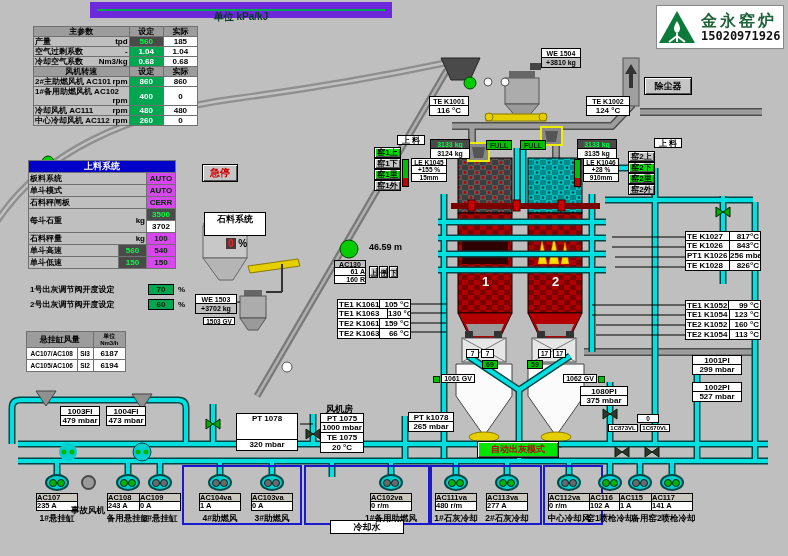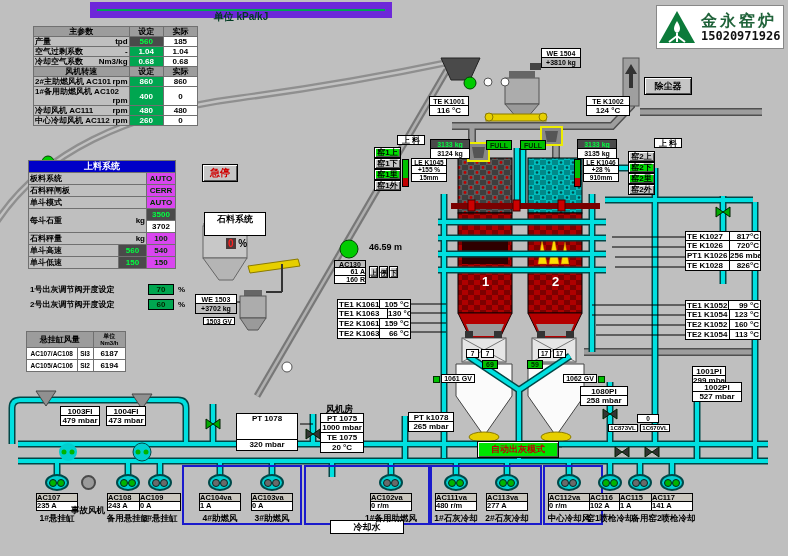--- a/index.html
+++ b/index.html
@@ -307,26 +307,26 @@
       </colgroup>
 <tbody>
         <tr>
           <td colspan="3" class="blue">上料系统</td>
         </tr>
 <tr>
           <td colspan="2">板料系统</td>
           <td class="gn2">AUTO</td>
         </tr>
 <tr>
+          <td colspan="2">单斗模式</td>
+          <td class="gn2">AUTO</td>
+        </tr>
+<tr>
           <td colspan="2">石料秤闸板</td>
           <td class="gn2">CERR</td>
-        </tr>
-<tr>
-          <td colspan="2">单斗模式</td>
-          <td class="gn2">AUTO</td>
         </tr>
 <tr style="height:24px">
           <td colspan="2"><span>每斗石重</span><span class="u">kg</span></td>
   <td style="padding:0">
     <div class="setd" style="height:12px;border-bottom:1px solid #707070">3500</div>
     <div class="act" style="height:11px">3702</div>
   </td>
         </tr>
 <tr>
           <td colspan="2"><span>石料秤量</span><span class="u">kg</span></td>
@@ -447,21 +447,21 @@
       <div class="r" style="font-size:6.5px;height:8px;line-height:7px">910mm</div>
     </div>
 
 <div class="ib" style="left:685px;top:231px;width:76px">
   <div class="r2 first">
         <i style="width:44px">TE K1027</i>
         <b>817°C</b>
       </div>
   <div class="r2">
         <i style="width:44px">TE K1026</i>
-        <b>720°C</b>
+        <b>843°C</b>
       </div>
   <div class="r2">
         <i style="width:44px">PT1 K1026</i>
         <b>256 mbar</b>
       </div>
   <div class="r2">
         <i style="width:44px">TE K1028</i>
         <b>826°C</b>
       </div>
 </div>
@@ -495,31 +495,31 @@
   <div class="r2">
         <i style="width:42px">TE2 K1061</i>
         <b>159 °C</b>
       </div>
   <div class="r2">
         <i style="width:42px">TE2 K1063</i>
         <b>66 °C</b>
       </div>
 </div>
 
-<div class="ib" style="left:692px;top:366px;width:34px">
+<div class="ib" style="left:692px;top:355px;width:50px">
       <div class="r">1001PI</div>
       <div class="r">299 mbar</div>
     </div>
 <div class="ib" style="left:692px;top:382px;width:50px">
       <div class="r">1002PI</div>
       <div class="r">527 mbar</div>
     </div>
 <div class="ib" style="left:580px;top:386px;width:48px">
       <div class="r">1080PI</div>
-      <div class="r">258 mbar</div>
+      <div class="r">375 mbar</div>
     </div>
 <div class="ib" style="left:236px;top:413px;width:62px">
       <div class="r" style="height:27px;line-height:10px">PT 1078</div>
       <div class="r" style="height:11px;line-height:10px">320  mbar</div>
     </div>
 <div class="txt" style="left:326px;top:403px">风机房</div>
 <div class="ib" style="left:320px;top:413px;width:44px">
   <div class="r">PT 1075</div>
       <div class="r">1000 mbar</div>
       <div class="r">TE 1075</div>

